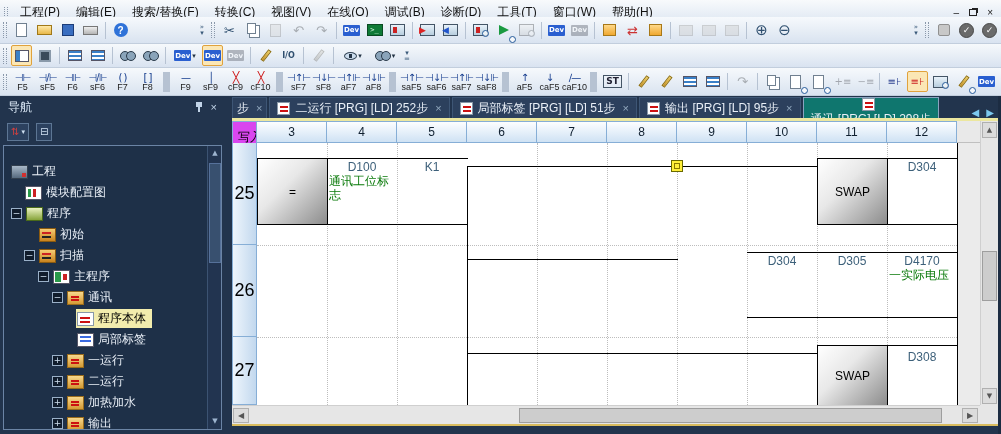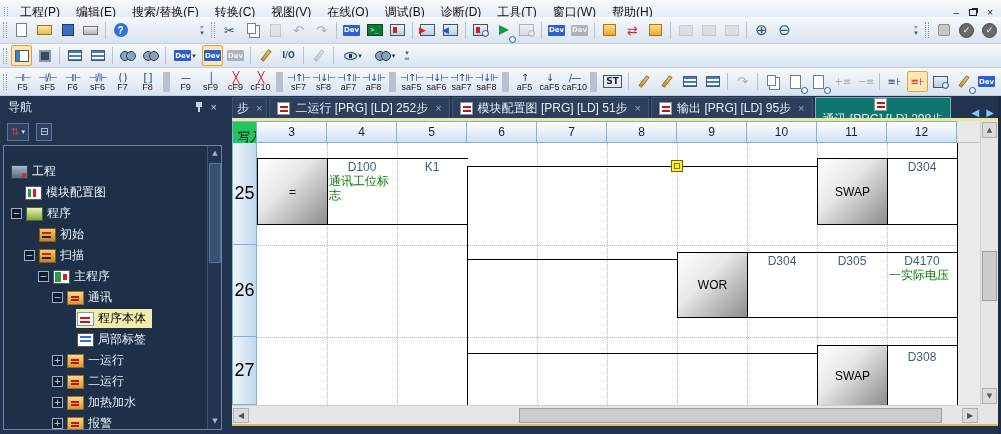--- a/index.html
+++ b/index.html
@@ -113,21 +113,21 @@
 .tab{height:21px;display:flex;align-items:center;padding:0 7px;background:#2c405d;border:1px solid #3e5675;border-bottom:none;margin-right:2px;color:#e9eff7;font-size:12px;white-space:nowrap;flex:none;}
 .tab.active{background:#0f766e;border-color:#8aa3bf;flex-direction:column;}
 .tab.partial{max-width:36px;padding:0 4px;overflow:hidden;}
 .tabico{width:13px;height:13px;background:#fff;border:1px solid #8898a8;margin-right:5px;position:relative;flex:none;}
 .tabico::after{content:"";position:absolute;left:2px;top:3px;width:8px;height:2px;background:#cc1111;box-shadow:0 4px 0 #cc1111;}
 .tclose{margin-left:7px;color:#93a9bf;font-size:11px;}
 .tab.active .tclose{color:#fff;}
 .tabnav{margin-left:auto;color:#7cc8ee;font-size:10px;display:flex;gap:7px;align-items:center;padding:0 4px;font-family:"DejaVu Sans",sans-serif;}
 .topline{position:absolute;top:22px;left:0;right:3px;height:3px;background:#ece79f;}
 .ghead{position:absolute;top:25px;left:0;height:22px;display:flex;}
-.mode{width:25px;height:32px;background:#22c55e;border:1px solid #86aed6;font-size:12px;overflow:hidden;display:flex;align-items:center;padding-left:5px;white-space:nowrap;flex:none;color:#000;}
+.mode{width:25px;height:32px;background:#d946ef;border:1px solid #86aed6;font-size:12px;overflow:hidden;display:flex;align-items:center;padding-left:5px;white-space:nowrap;flex:none;color:#000;}
 .gcells{display:flex;}
 .gcell{width:70px;height:22px;border:1px solid #86aed6;border-left:none;background:linear-gradient(#fdfeff,#cfe2f4);display:flex;align-items:center;justify-content:center;font-size:12px;color:#102030;flex:none;}
 .gfill{width:23px;height:22px;background:#e9e9e9;border-bottom:1px solid #c0c0c0;}
 .gutter{position:absolute;top:47px;left:0;width:25px;}
 .grow{width:25px;border:1px solid #86aed6;border-top:none;background:linear-gradient(90deg,#eef5fc,#c2d8ee);display:flex;align-items:center;justify-content:center;font-size:18px;color:#000;}
 .canvas{position:absolute;top:47px;left:25px;width:723px;height:262px;background:#fff;overflow:hidden;}
 .vln{position:absolute;top:0;bottom:0;width:0;border-left:1px dotted #bdbdbd;}
 .hln{position:absolute;left:0;width:700px;height:0;border-top:1px dotted #bdbdbd;}
 .outside{position:absolute;left:700px;top:0;right:0;bottom:0;background:#ebebeb;border-left:1px solid #000;}
 .wire{position:absolute;background:#000;}
@@ -620,27 +620,20 @@
             <span class="exp"></span>
             <span class="cnt">
               <span class="ti"></span>
               <span>加热加水</span>
             </span>
           </div>
             <div class="trow lv4e expp ico-folder">
             <span class="exp"></span>
             <span class="cnt">
               <span class="ti"></span>
-              <span>报警</span>
-            </span>
-          </div>
-            <div class="trow lv4e expp ico-folder">
-            <span class="exp"></span>
-            <span class="cnt">
-              <span class="ti"></span>
               <span>输出</span>
             </span>
           </div>
           </div>
         <div class="tsb">
           <span class="tsa" style="top:1px;">▲</span>
           <span class="tthumb"></span>
           <span class="tsa" style="bottom:1px;">▼</span>
         </div>
       </div>
@@ -655,21 +648,21 @@
             <span>步</span>
             <span class="tclose">×</span>
           </div>
             <div class="tab">
             <span class="tabico"></span>
             <span>二运行 [PRG] [LD] 252步</span>
             <span class="tclose">×</span>
           </div>
             <div class="tab">
             <span class="tabico"></span>
-            <span>模块配置图 [PRG] [LD] 51步</span>
+            <span>局部标签 [PRG] [LD] 51步</span>
             <span class="tclose">×</span>
           </div>
             <div class="tab">
             <span class="tabico"></span>
             <span>输出 [PRG] [LD] 95步</span>
             <span class="tclose">×</span>
           </div>
             <div class="tab active">
             <span class="tabico"></span>
             <span>通讯 [PRG] [LD] 298步</span>
@@ -734,21 +727,20 @@
         <span class="opl" style="left:140px;top:17px;">K1</span>
 
         <span class="wire" style="left:210px;top:23px;width:350px;height:1px;"></span>
         <span class="cur" style="left:414px;top:17px;"></span>
         <div class="blk" style="left:560px;top:15px;width:71px;height:67px;">SWAP</div>
         <span class="wire" style="left:630px;top:15px;width:70px;height:1px;"></span>
         <span class="wire" style="left:630px;top:81px;width:70px;height:1px;"></span>
         <span class="opl" style="left:630px;top:17px;">D304</span>
 
         <span class="wire" style="left:210px;top:116px;width:211px;height:1px;"></span>
-        <div class="blk" style="left:420px;top:109px;width:71px;height:66px;">WOR</div>
         <span class="wire" style="left:490px;top:109px;width:210px;height:1px;"></span>
         <span class="wire" style="left:490px;top:174px;width:210px;height:1px;"></span>
         <span class="opl" style="left:490px;top:111px;">D304</span>
         <span class="opl" style="left:560px;top:111px;">D305</span>
         <span class="opl" style="left:630px;top:111px;">D4170</span>
         <span class="cmt" style="left:632px;top:125px;">一实际电压</span>
 
         <span class="wire" style="left:210px;top:210px;width:351px;height:1px;"></span>
         <div class="blk" style="left:560px;top:202px;width:71px;height:60px;border-bottom:none;">SWAP</div>
         <span class="wire" style="left:630px;top:202px;width:70px;height:1px;"></span>

